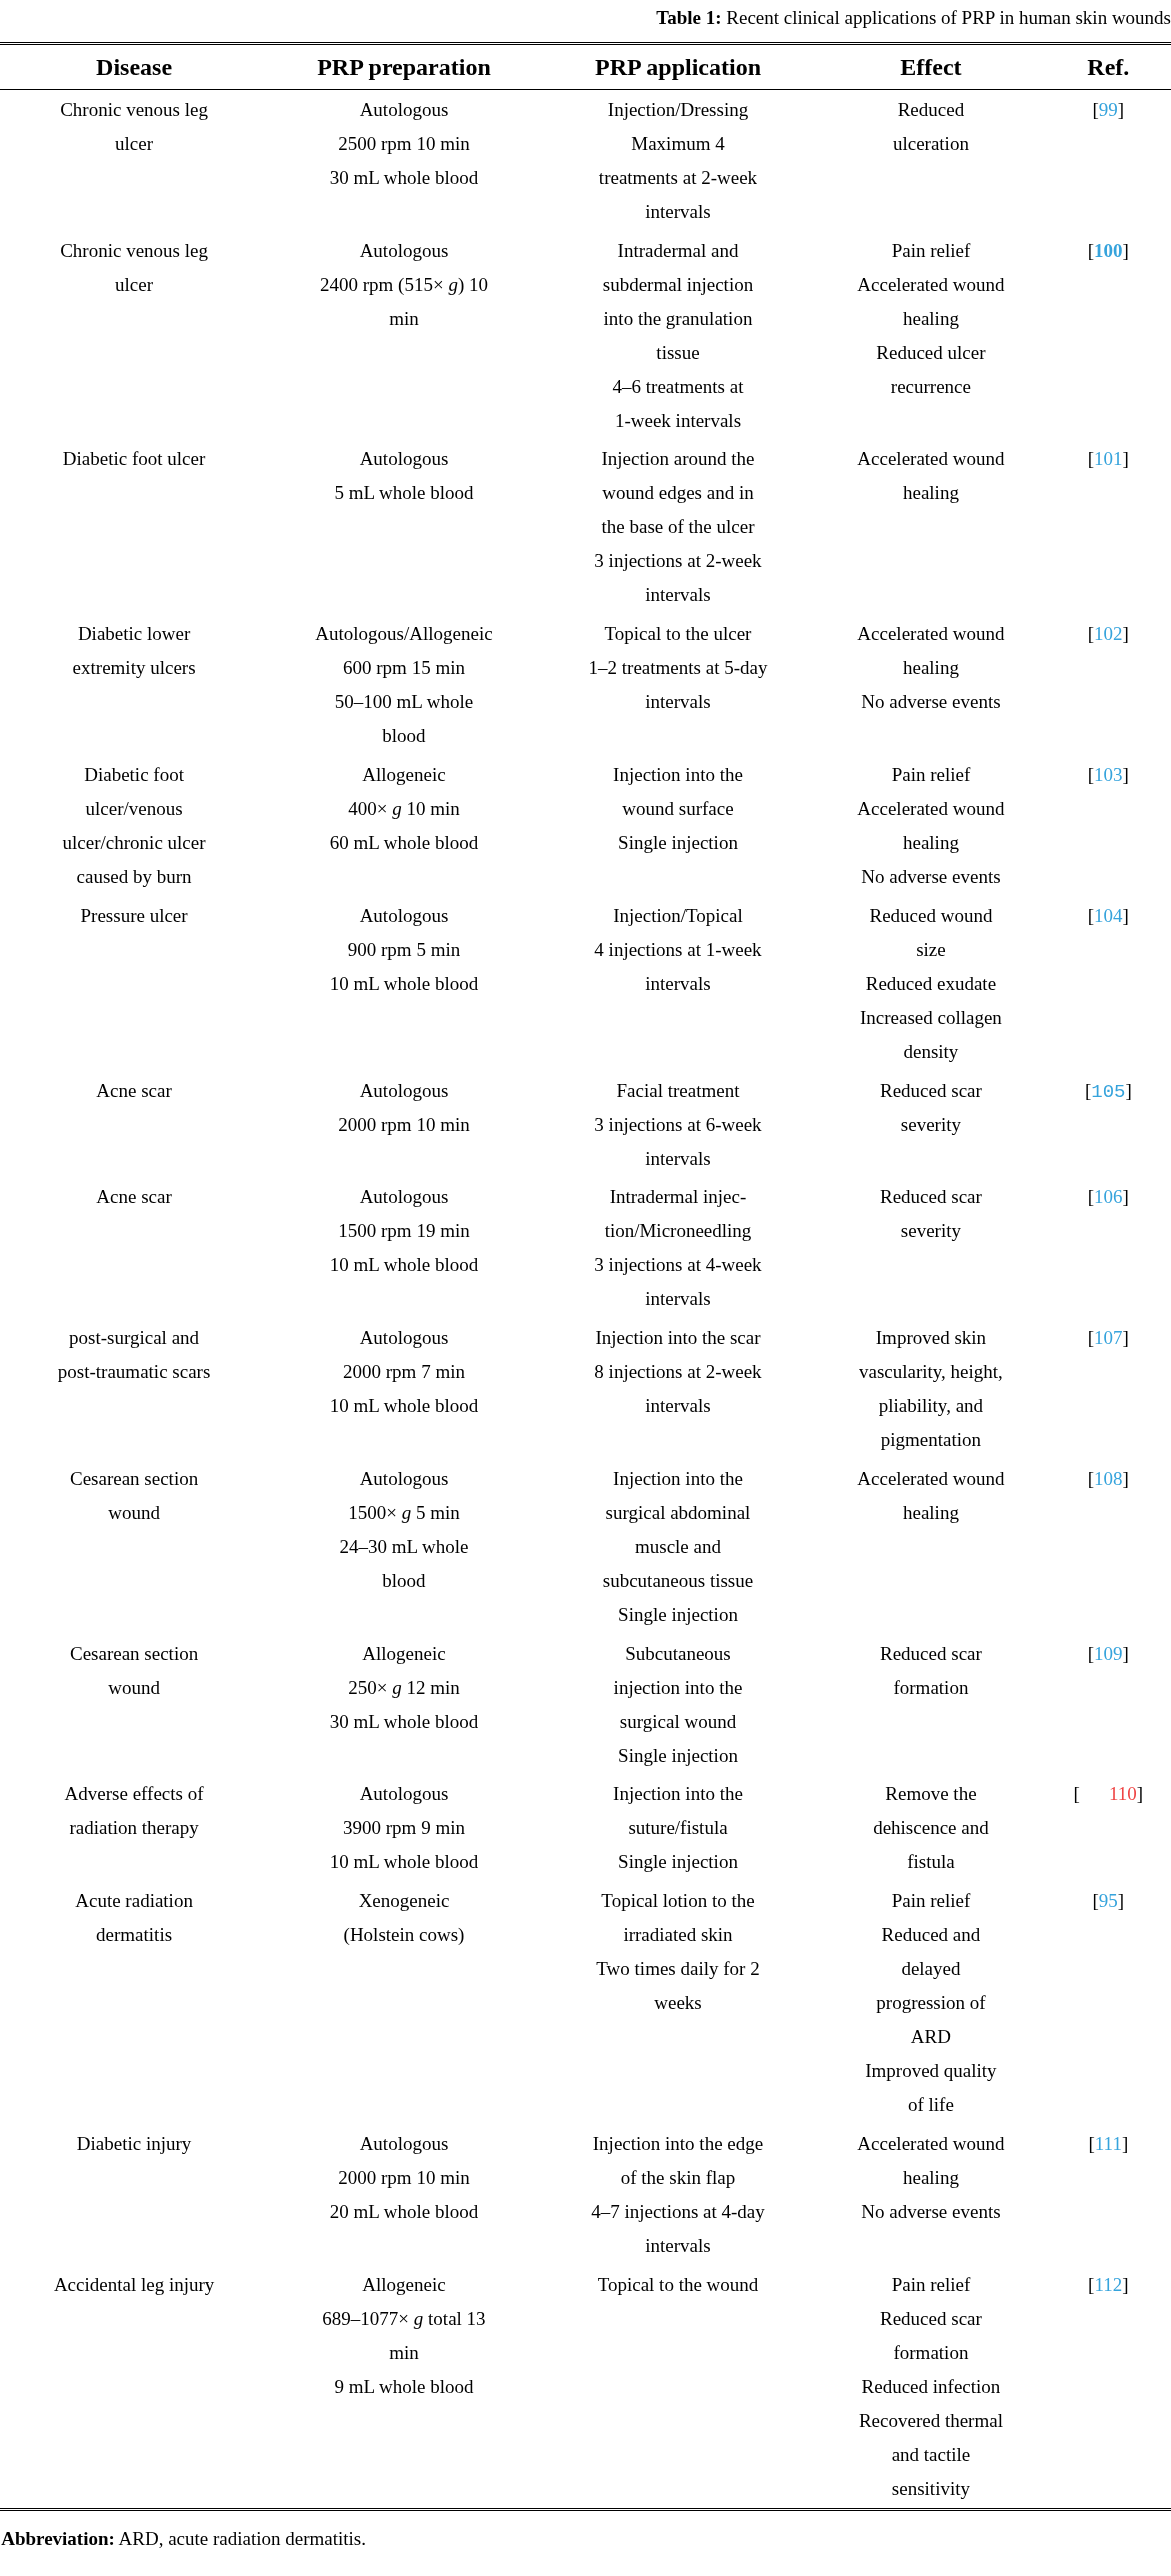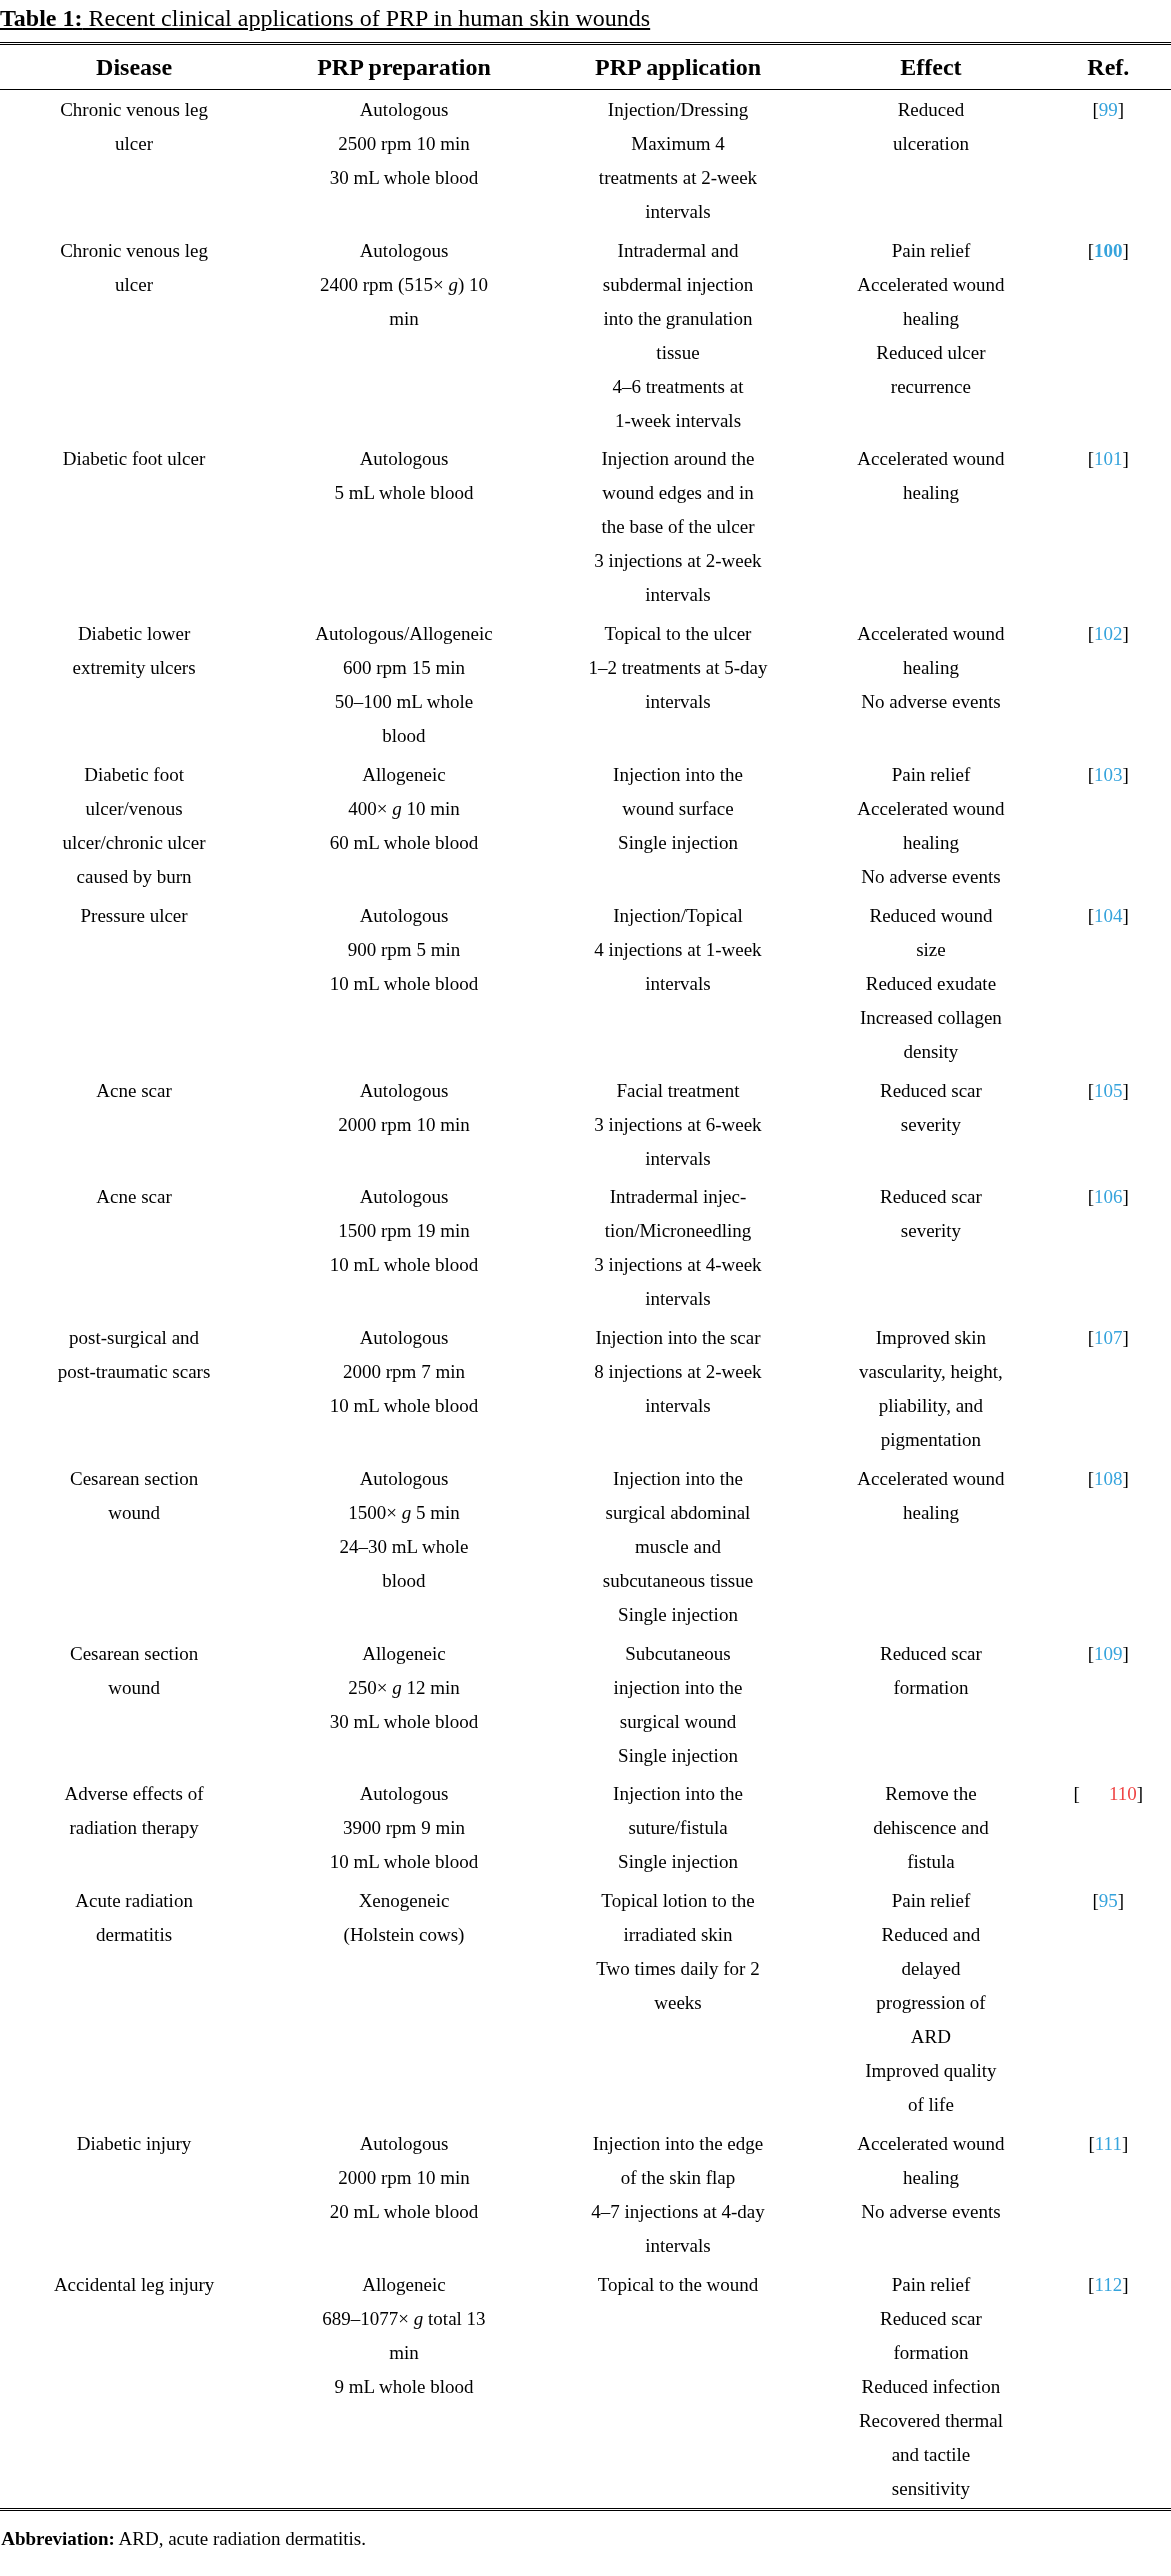--- a/index.html
+++ b/index.html
@@ -8,25 +8,24 @@
     background: #ffffff;
     color: #000000;
     font-family: "Liberation Serif", "DejaVu Serif", serif;
   }
   .page {
     width: 1171px;
     margin: 0 auto;
     padding-top: 3.6px;
   }
   .caption {
-    text-align: left;
-    font-size: 24px;
+    text-align: right;
+    font-size: 19px;
     line-height: 24px;
     margin: 2.4px 0 12px 0;
-    text-decoration: underline;
   }
   .caption b { font-weight: bold; }
   table.datatable {
     width: 100%;
     border-collapse: collapse;
     border-top: 3.6px double #000;
     border-bottom: 3.6px double #000;
   }
   col.c-disease     { width: 22.9%; }
   col.c-preparation { width: 23.2%; }
@@ -135,21 +134,21 @@
     <td>Injection/Topical<br>4 injections at 1-week<br>intervals</td>
     <td>Reduced wound<br>size<br>Reduced exudate<br>Increased collagen<br>density</td>
     <td class="refcell"><span>[</span><a class="refnum" style="color: rgb(53, 163, 220);">104</a><span>]</span></td>
   </tr>
 
   <tr>
     <td>Acne scar</td>
     <td>Autologous<br>2000 rpm 10 min</td>
     <td>Facial treatment<br>3 injections at 6-week<br>intervals</td>
     <td>Reduced scar<br>severity</td>
-    <td class="refcell"><span>[</span><a class="refnum" style="color: rgb(53, 163, 220);">105</a><span>]</span></td>
+    <td class="refcell"><span>[</span><a class="refnum" style="color: rgb(53, 163, 220); font-family: Liberation Mono, monospace;">105</a><span>]</span></td>
   </tr>
 
   <tr>
     <td>Acne scar</td>
     <td>Autologous<br>1500 rpm 19 min<br>10 mL whole blood</td>
     <td>Intradermal injec-<br>tion/Microneedling<br>3 injections at 4-week<br>intervals</td>
     <td>Reduced scar<br>severity</td>
     <td class="refcell"><span>[</span><a class="refnum" style="color: rgb(53, 163, 220);">106</a><span>]</span></td>
   </tr>
 

